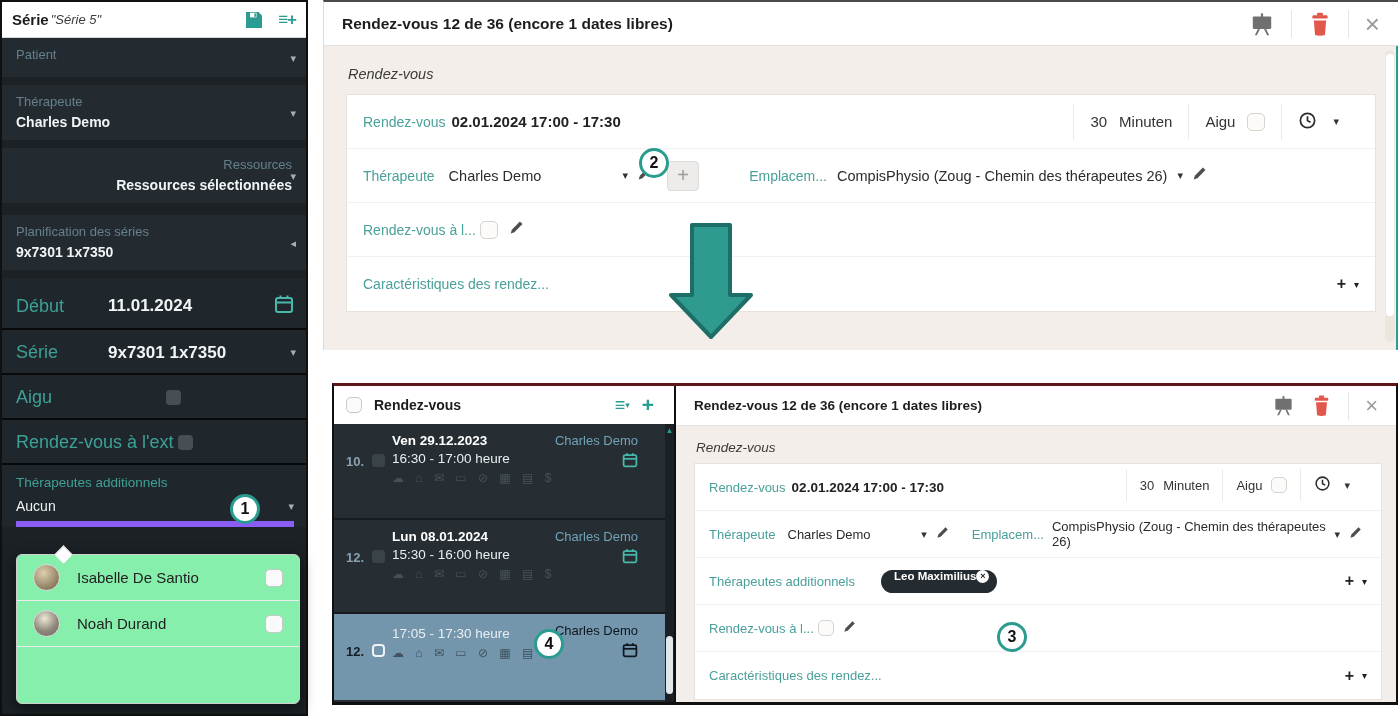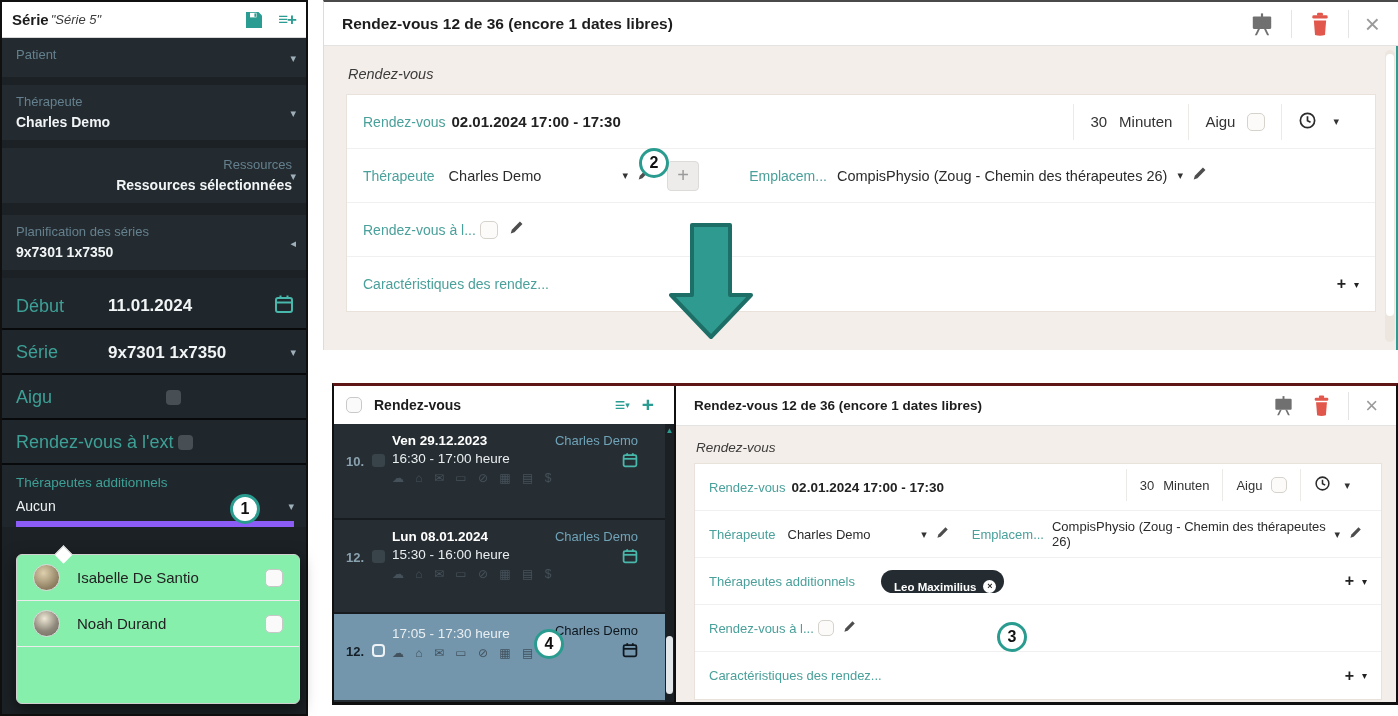--- a/index.html
+++ b/index.html
@@ -105,21 +105,21 @@
   .pb-title { font-weight:bold; font-size:13.5px; color:#1d1d1d; flex:1; }
   .pb-body { flex:1; padding:8px 14px 0 18px; position:relative; }
   .pb-body .section-label { font-size:13.5px; margin:6px 0 8px 2px; }
   .card2 { background:#fff; border:1px solid #e8e2da; }
   .card2 .crow { min-height:47px; padding:0 14px; }
   .card2 .lbl { font-size:13px; }
   .card2 .val-strong { font-size:13.5px; }
   .card2 .val { font-size:13px; }
   .card2 .cell { font-size:13px; padding:0 13px; height:32px; gap:9px; }
   .card2 .checkbox { width:16px; height:16px; }
-  .chip { display:inline-flex; align-items:flex-end; gap:7px; background:#242c31; color:#fff; border-radius:12px; height:23px; padding:0 8px 0 13px; font-size:11.5px; font-weight:bold; margin-left:26px; cursor:pointer; }
+  .chip { display:inline-flex; align-items:flex-start; background:#242c31; color:#fff; border-radius:12px; height:23px; padding:0 8px 0 13px; font-size:11.5px; font-weight:bold; margin-left:26px; cursor:pointer; }
   .chip-x { width:13px; height:13px; border-radius:50%; background:#fff; color:#1c1c1c; font-size:9px; font-weight:bold; display:flex; align-items:center; justify-content:center; cursor:pointer; }
 </style>
 </head>
 <body>
 
 <div class="canvas">
 
   <aside class="sidebar">
     <div class="sb-header">
       <span class="sb-title">Série</span>

